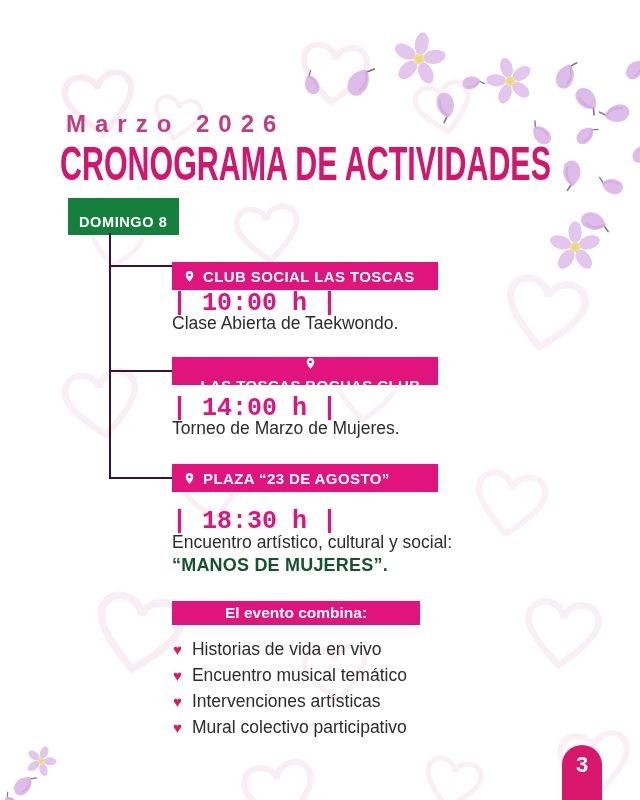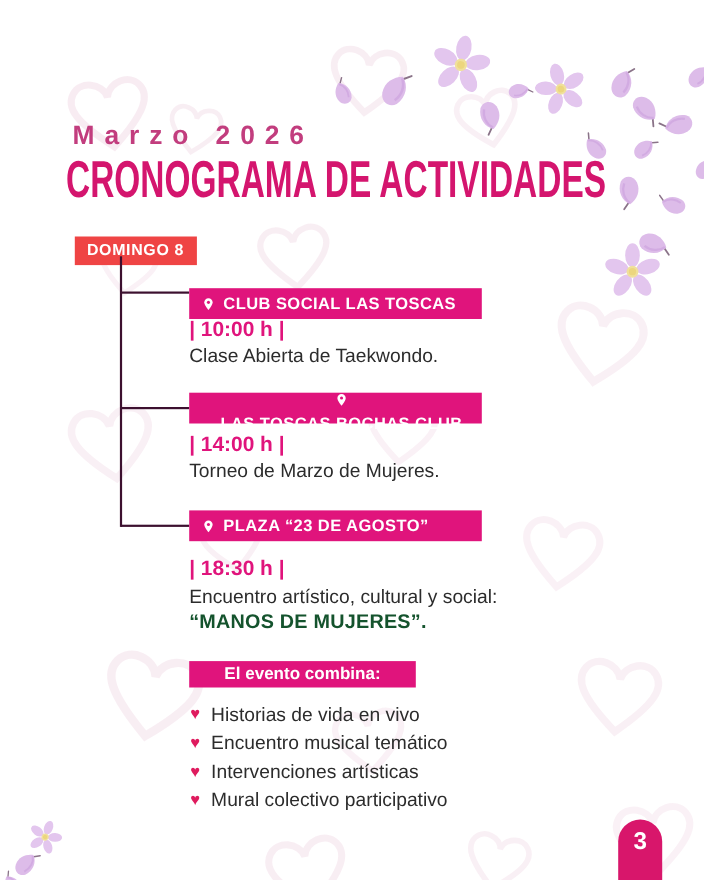--- a/index.html
+++ b/index.html
@@ -16,48 +16,48 @@
   .subtitle{
     position:absolute;left:66px;top:110px;
     font-size:24px;font-weight:600;letter-spacing:9px;color:#c23d7e;white-space:nowrap;
   }
   .main-title{
     position:absolute;left:60px;top:138px;
     font-size:40px;font-weight:800;color:#d4156e;white-space:nowrap;letter-spacing:0px;
     transform:scale(0.76,1.18);transform-origin:left top;
   }
   .day-box{
-    position:absolute;left:68px;top:215px;
-    background:#ef4444;color:#fff;font-size:14.5px;font-weight:700;letter-spacing:.6px;
-    padding:5px 12px 5px 11px;white-space:nowrap;
+    position:absolute;left:68px;top:198px;
+    background:#15803d;color:#fff;font-size:14.5px;font-weight:700;letter-spacing:.6px;
+    padding:16px 12px 5px 11px;white-space:nowrap;
   }
   .vline{position:absolute;left:109px;top:233px;width:2px;height:246px;background:#3c102f;}
   .hline{position:absolute;left:110px;width:62px;height:2px;background:#3c102f;}
   .hline.c1{top:265px;} .hline.c2{top:370px;} .hline.c3{top:477px;}
   .banner{
     position:absolute;left:172px;width:266px;height:28px;background:#e0147c;color:#fff;
     display:flex;align-items:center;gap:7px;padding-left:11px;box-sizing:border-box;
     font-weight:700;font-size:15px;letter-spacing:.4px;white-space:nowrap;
   }
   .banner.b1{top:262px;} .banner.b2{top:357px;flex-direction:column;} .banner.b3{top:464px;}
   .pin{width:13px;height:13px;flex:0 0 auto;}
   .time{
-    position:absolute;left:172px;color:#e0147c;font-weight:700;font-size:19px;white-space:nowrap;
+    position:absolute;left:172px;color:#e0147c;font-weight:700;font-size:25px;white-space:nowrap;font-family:Liberation Mono, monospace;
   }
   .time.t1{top:289px;} .time.t2{top:394px;} .time.t3{top:507px;}
   .desc{
     position:absolute;left:172px;color:#2c2c2c;font-size:17.5px;white-space:nowrap;
   }
   .desc.d1{top:313px;} .desc.d2{top:418px;} .desc.d3{top:532px;}
   .highlight{
     position:absolute;left:172px;top:555px;color:#14532d;font-weight:700;font-size:18px;
     letter-spacing:.2px;white-space:nowrap;
   }
   .combina{
-    position:absolute;left:172px;top:601px;width:206px;height:24px;background:#e0147c;
+    position:absolute;left:172px;top:601px;width:248px;height:24px;background:#e0147c;
     color:#fff;font-weight:700;font-size:15.5px;display:flex;align-items:center;justify-content:center;
     white-space:nowrap;
   }
   .bullet{
     position:absolute;left:173px;display:flex;align-items:center;gap:10px;
     font-size:17.5px;color:#2c2c2c;white-space:nowrap;
   }
   .bullet .hb{color:#df1b5e;font-size:15px;line-height:1;}
   .bullet.i0{top:639px;} .bullet.i1{top:665px;} .bullet.i2{top:691px;} .bullet.i3{top:717px;}
   .page-tab{

